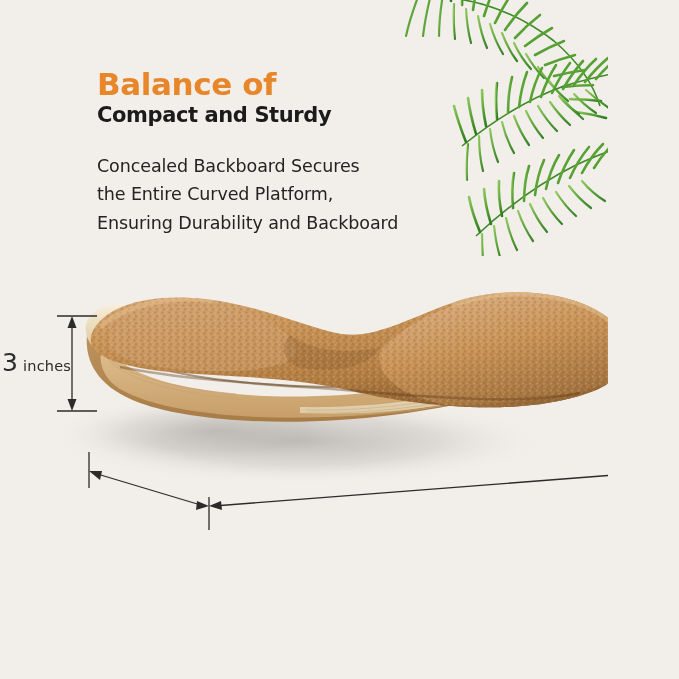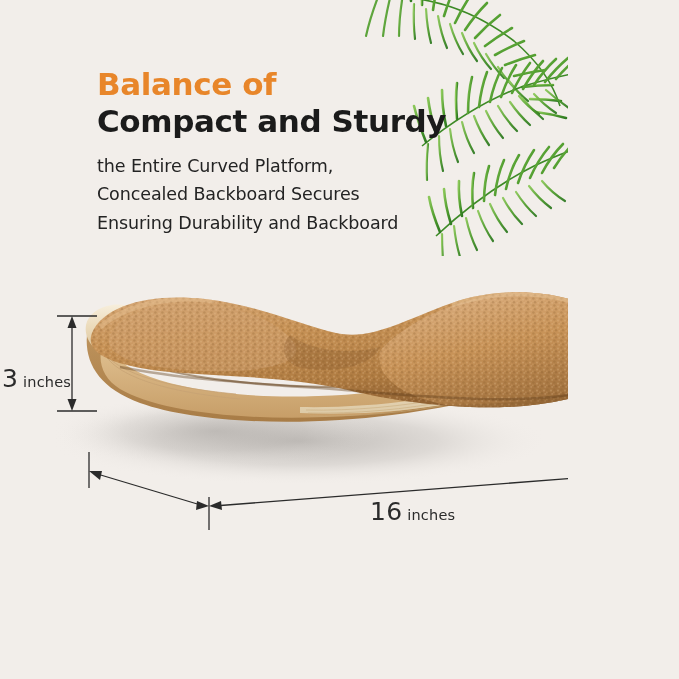--- a/index.html
+++ b/index.html
@@ -5,20 +5,21 @@
   html, body {
     margin: 0; padding: 0;
     background: #f2eeea;
   }
   #page {
     position: relative;
     width: 568px; height: 679px;
     background: #f2eeea;
     overflow: hidden;
     font-family: "DejaVu Sans", sans-serif;
+    padding-left: 40px;
   }
 
   
   #palm {
     position: absolute;
     top: -14px; right: -6px;
     width: 210px; height: 270px;
     pointer-events: none;
   }
 
@@ -31,21 +32,21 @@
   .h-line1 {
     color: #e8862a;
     font-size: 31px;
     font-weight: bold;
     letter-spacing: -0.4px;
     line-height: 1.18;
     margin: 0;
   }
   .h-line2 {
     color: #1b1b1b;
-    font-size: 31px;
+    font-size: 21px;
     font-weight: bold;
     letter-spacing: -0.4px;
     line-height: 1.18;
     margin: 0;
   }
   #subheading {
     position: absolute;
     left: 97px; top: 152px;
     width: 420px;
     color: #232323;
@@ -72,21 +73,21 @@
   }
   .dim-label {
     position: absolute;
     color: #2b2b2b;
     white-space: nowrap;
     font-weight: 400;
   }
   .dim-num { font-size: 25px; letter-spacing: 0.3px; }
   .dim-unit { font-size: 14.5px; letter-spacing: 0.2px; }
 
-  #label-height { left: 2px;  top: 348px; margin-top: 16px; }
+  #label-height { left: 2px;  top: 348px; }
   #label-depth  { left: 110px; top: 507px; }
   #label-width  { left: 370px; top: 497px; }
 </style>
 </head>
 <body>
 
 <div id="page">
 
   <svg id="palm" viewBox="0 0 210 270">
     <defs>
@@ -195,22 +196,22 @@
       </g>
     </g>
   </svg>
 
   <div id="heading-block">
     <p class="h-line1">Balance of</p>
     <p class="h-line2">Compact and Sturdy</p>
   </div>
 
   <div id="subheading">
+    <div>Concealed Backboard Secures</div>
     <div>the Entire Curved Platform,</div>
-    <div>Concealed Backboard Secures</div>
     <div>Ensuring Durability and Backboard</div>
   </div>
 
   <svg id="product" viewBox="0 0 679 250">
     <defs>
 
       <radialGradient id="shadowg" cx="0.5" cy="0.5" r="0.5">
         <stop offset="0%" stop-color="#a9a5a1" stop-opacity="0.75"></stop>
         <stop offset="55%" stop-color="#c0bcb8" stop-opacity="0.42"></stop>
         <stop offset="100%" stop-color="#f2eeea" stop-opacity="0"></stop>
@@ -403,17 +404,14 @@
 
     <polygon points="209,506 221,501 222,510" fill="#2b2b2b"></polygon>
     <polygon points="645,471 632,468 633,477" fill="#2b2b2b"></polygon>
   </svg>
 
   <div class="dim-label" id="label-height">
     <span class="dim-num">3</span><span class="dim-unit"> inches</span>
   </div>
 
 
-  <div class="dim-label" id="label-width">
-    <span class="dim-num">16</span><span class="dim-unit"> inches</span>
-  </div>
 
 </div>
 
 </body></html>

